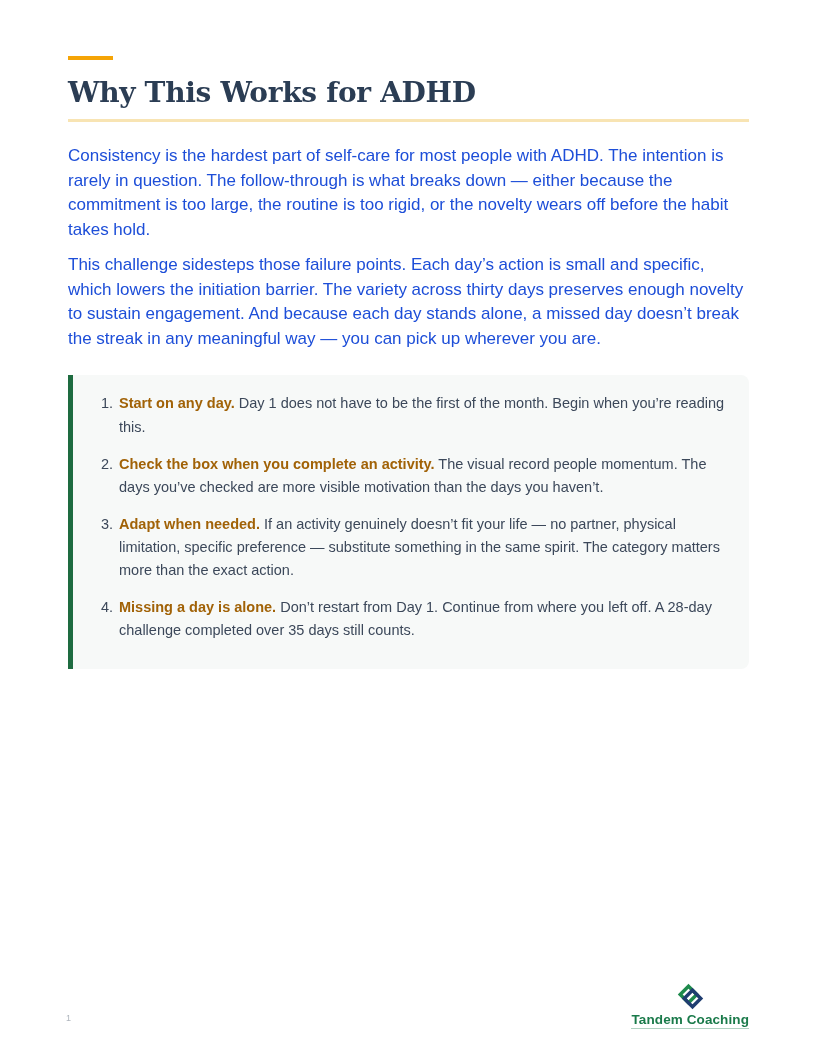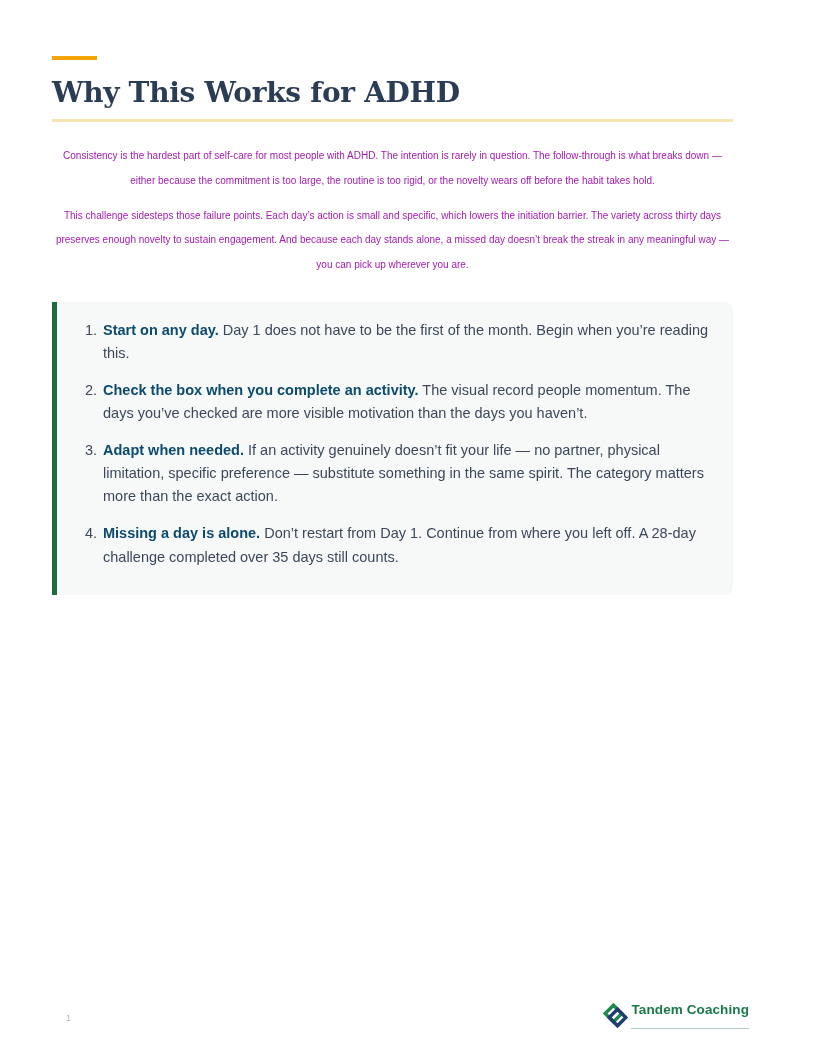--- a/index.html
+++ b/index.html
@@ -7,21 +7,21 @@
   .page {
     position: relative;
     width: 816px;
     height: 1056px;
     background: #ffffff;
     font-family: "Liberation Sans", sans-serif;
     overflow: hidden;
   }
   .content {
     position: absolute;
-    left: 52px;
+    left: 68px;
     top: 56px;
     width: 681px;
   }
   .accent-bar {
     width: 45px;
     height: 4px;
     background: #F5A406;
     margin-bottom: 17px;
   }
   h1.page-title {
@@ -33,25 +33,24 @@
     line-height: 1.15;
     margin-bottom: 10px;
   }
   .title-rule {
     width: 100%;
     height: 3px;
     background: #F8E4B3;
     margin-bottom: 22px;
   }
   p.body-para {
-    font-size: 10px;
+    font-size: 17px;
     line-height: 24.6px;
-    color: #a21caf;
+    color: #1d4ed8;
     margin-bottom: 10.5px;
-    text-align: center;
   }
   p.body-para:last-of-type { margin-bottom: 0; }
   .callout {
     margin-top: 24px;
     background: #F7F9F8;
     border-left: 5px solid #1E6B40;
     border-radius: 0 8px 8px 0;
     padding: 17px 24px 26px 22px;
   }
   .callout-title {
@@ -69,34 +68,36 @@
     margin-bottom: 13.5px;
   }
   .callout-item:last-child { margin-bottom: 0; }
   .item-num {
     flex: 0 0 auto;
     width: 18px;
     text-align: right;
     margin-right: 6px;
   }
   .item-body { flex: 1 1 auto; }
-  .item-lead { font-weight: 700; color: #0c4a6e; }
+  .item-lead { font-weight: 700; color: #a16207; }
   .footer-pagenum {
     position: absolute;
     left: 66px;
     bottom: 33px;
     font-size: 9px;
     color: #AEB4BC;
   }
   .brand {
     position: absolute;
     right: 67px;
     bottom: 27px;
     display: flex;
+    align-items: center;
     gap: 2px;
+    flex-direction: column;
   }
   .brand-icon { display: block; }
   .brand-name {
     font-size: 13.5px;
     font-weight: 700;
     color: #1A7A4A;
     letter-spacing: 0.1px;
     border-bottom: 1.5px solid rgba(26, 122, 74, 0.35);
     padding-bottom: 1px;
   }

